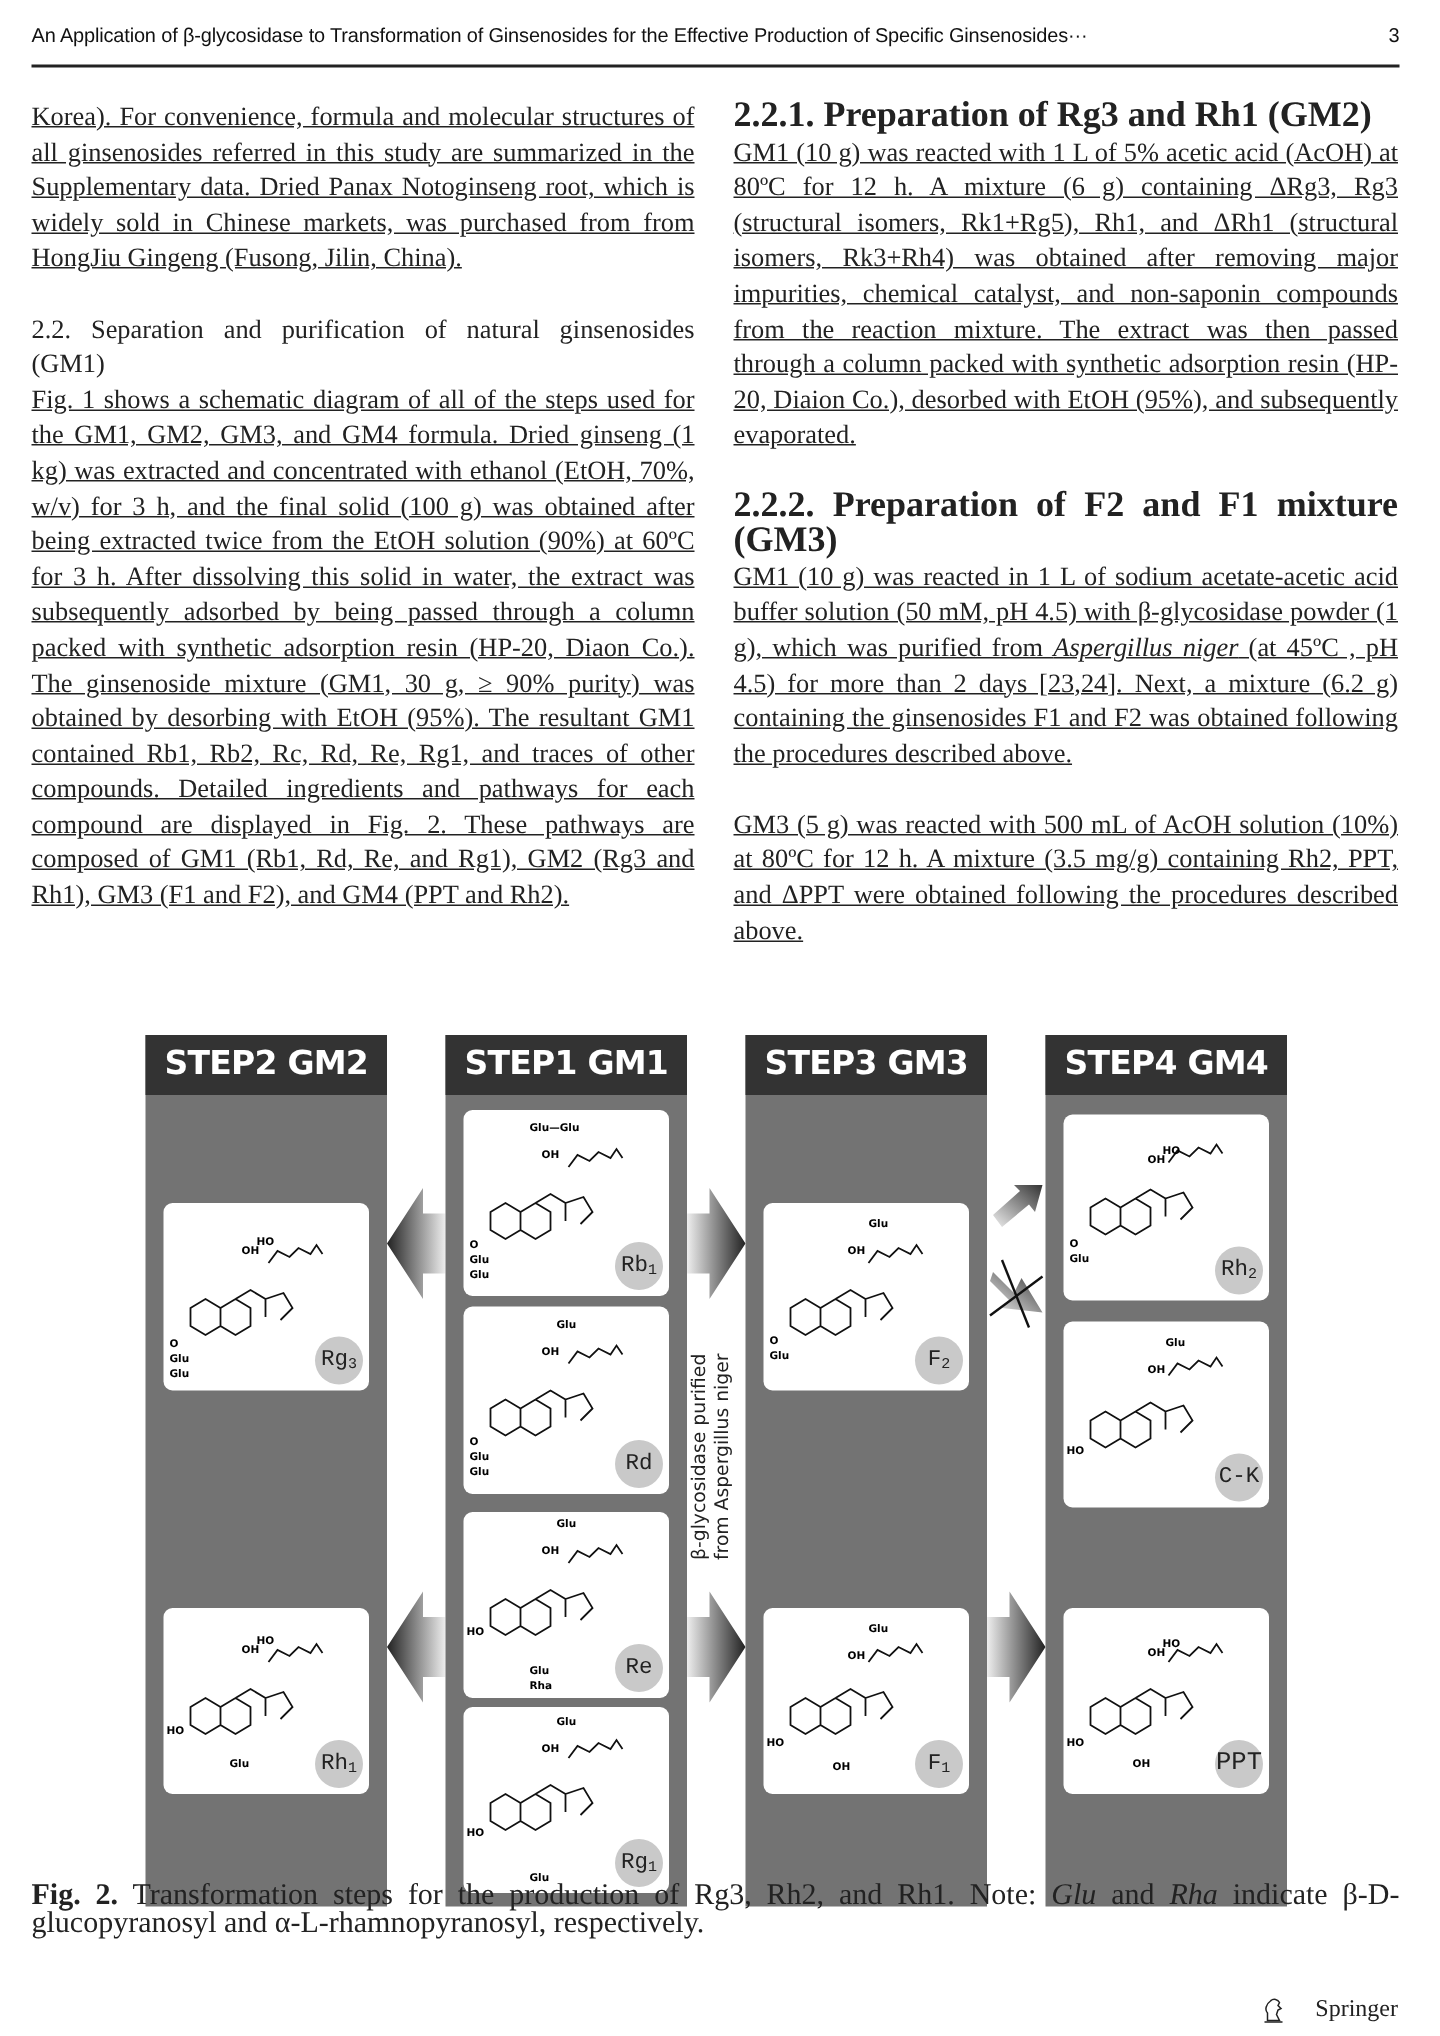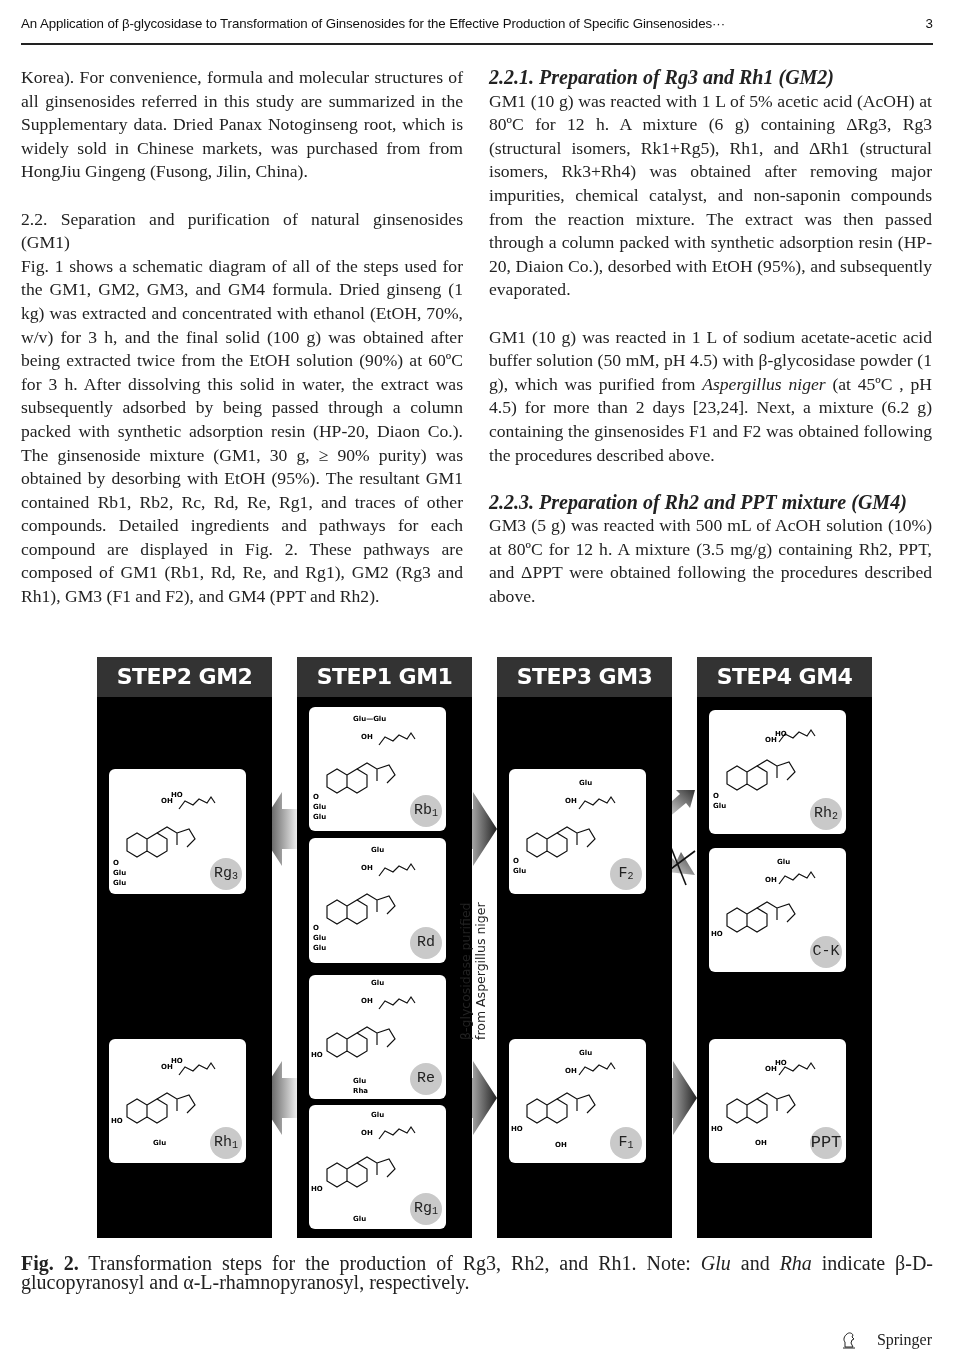--- a/index.html
+++ b/index.html
@@ -4,28 +4,28 @@
 <style>
   html,body{margin:0;padding:0;background:#fff;}
   body{width:960px;height:1357px;position:relative;overflow:hidden;font-family:"Liberation Serif",serif;color:#222;}
   .running-head{position:absolute;left:21px;top:16px;width:912px;font-family:"Liberation Sans",sans-serif;font-size:13.3px;color:#111;}
   .running-head .title{position:absolute;left:0;top:0;white-space:nowrap;letter-spacing:-0.1px;}
   .running-head .pagenum{position:absolute;right:0;top:0;}
   .head-rule{position:absolute;left:21px;top:43px;width:912px;height:2px;background:#222;}
   .col{position:absolute;top:66px;font-size:17.6px;line-height:23.6px;text-align:justify;}
   .col-left{left:21px;width:442px;}
   .col-right{left:489px;width:443px;}
-  .col p{margin:0;}
+  .col p{margin:0;text-decoration:underline;}
   .col h3{margin:0;font-size:17.6px;line-height:23.6px;font-weight:normal;}
-  .col h4{margin:0;font-size:20px;line-height:23.6px;font-weight:bold;font-style:italic;}
+  .col h4{margin:0;font-size:24px;line-height:23.6px;font-weight:bold;}
   .gap{height:23.6px;}
   .last{text-align-last:left;}
   
   .figure{position:absolute;left:0;top:0;width:960px;height:1250px;pointer-events:none;}
-  .panel{position:absolute;top:657px;width:161px;height:581px;background:#000000;padding-left:14px;}
+  .panel{position:absolute;top:690px;width:161px;height:581px;background:#737373;}
   .panel-head{position:absolute;left:0;top:0;width:100%;height:40px;background:#333;color:#fff;font-family:"DejaVu Sans",sans-serif;font-weight:bold;font-size:22px;line-height:40px;text-align:center;letter-spacing:-0.5px;}
   .card{position:absolute;left:12px;width:137px;background:#fff;border-radius:6px;overflow:hidden;}
   .card svg{position:absolute;left:0;top:0;}
   .badge{position:absolute;right:4px;bottom:4px;width:32px;height:32px;border-radius:50%;background:#c9c9c9;font-family:Liberation Mono, monospace;font-size:15px;line-height:32px;text-align:center;color:#222;}
   .badge sub{font-size:10px;vertical-align:-2px;}
   .vlabel{position:absolute;left:458px;top:1040px;transform-origin:0 0;transform:rotate(-90deg);font-family:"DejaVu Sans",sans-serif;font-size:12.5px;line-height:15px;color:#222;white-space:nowrap;}
   .caption{position:absolute;left:21px;top:1254px;width:912px;font-size:20px;line-height:19px;text-align:justify;}
   .caption b{font-weight:bold;}
   .springer{position:absolute;right:28px;top:1331px;font-size:16px;color:#222;display:flex;align-items:center;gap:20px;}
 </style>
@@ -42,23 +42,23 @@
   <p class="last">Korea). For convenience, formula and molecular structures of all ginsenosides referred in this study are summarized in the Supplementary data. Dried Panax Notoginseng root, which is widely sold in Chinese markets, was purchased from from HongJiu Gingeng (Fusong, Jilin, China).</p>
   <div class="gap"></div>
   <h3 class="last">2.2. Separation and purification of natural ginsenosides (GM1)</h3>
   <p class="last">Fig. 1 shows a schematic diagram of all of the steps used for the GM1, GM2, GM3, and GM4 formula. Dried ginseng (1 kg) was extracted and concentrated with ethanol (EtOH, 70%, w/v) for 3 h, and the final solid (100 g) was obtained after being extracted twice from the EtOH solution (90%) at 60ºC for 3 h. After dissolving this solid in water, the extract was subsequently adsorbed by being passed through a column packed with synthetic adsorption resin (HP-20, Diaon Co.). The ginsenoside mixture (GM1, 30 g, ≥ 90% purity) was obtained by desorbing with EtOH (95%). The resultant GM1 contained Rb1, Rb2, Rc, Rd, Re, Rg1, and traces of other compounds. Detailed ingredients and pathways for each compound are displayed in Fig. 2. These pathways are composed of GM1 (Rb1, Rd, Re, and Rg1), GM2 (Rg3 and Rh1), GM3 (F1 and F2), and GM4 (PPT and Rh2).</p>
 </div>
 
 <div class="col col-right">
   <h4>2.2.1. Preparation of Rg3 and Rh1 (GM2)</h4>
   <p class="last">GM1 (10 g) was reacted with 1 L of 5% acetic acid (AcOH) at 80ºC for 12 h. A mixture (6 g) containing ΔRg3, Rg3 (structural isomers, Rk1+Rg5), Rh1, and ΔRh1 (structural isomers, Rk3+Rh4) was obtained after removing major impurities, chemical catalyst, and non-saponin compounds from the reaction mixture. The extract was then passed through a column packed with synthetic adsorption resin (HP-20, Diaion Co.), desorbed with EtOH (95%), and subsequently evaporated.</p>
   <div class="gap"></div>
+  <h4>2.2.2. Preparation of F2 and F1 mixture (GM3)</h4>
   <p class="last"><span>GM1 (10 g) was reacted in 1 L of sodium acetate-acetic acid buffer solution (50 mM, pH 4.5) with β-glycosidase powder (1 g), which was purified from </span><i>Aspergillus niger</i><span> (at 45ºC , pH 4.5) for more than 2 days [23,24]. Next, a mixture (6.2 g) containing the ginsenosides F1 and F2 was obtained following the procedures described above.</span></p>
   <div class="gap"></div>
-  <h4>2.2.3. Preparation of Rh2 and PPT mixture (GM4)</h4>
   <p class="last">GM3 (5 g) was reacted with 500 mL of AcOH solution (10%) at 80ºC for 12 h. A mixture (3.5 mg/g) containing Rh2, PPT, and ΔPPT were obtained following the procedures described above.</p>
 </div>
 
 <div class="figure">
 
   <svg width="960" height="1250" style="position:absolute;left:0;top:0">
     <defs>
       <linearGradient id="gL" x1="1" y1="0" x2="0" y2="0">
           <stop offset="0" stop-color="#eee"></stop>
           <stop offset="1" stop-color="#222"></stop>

